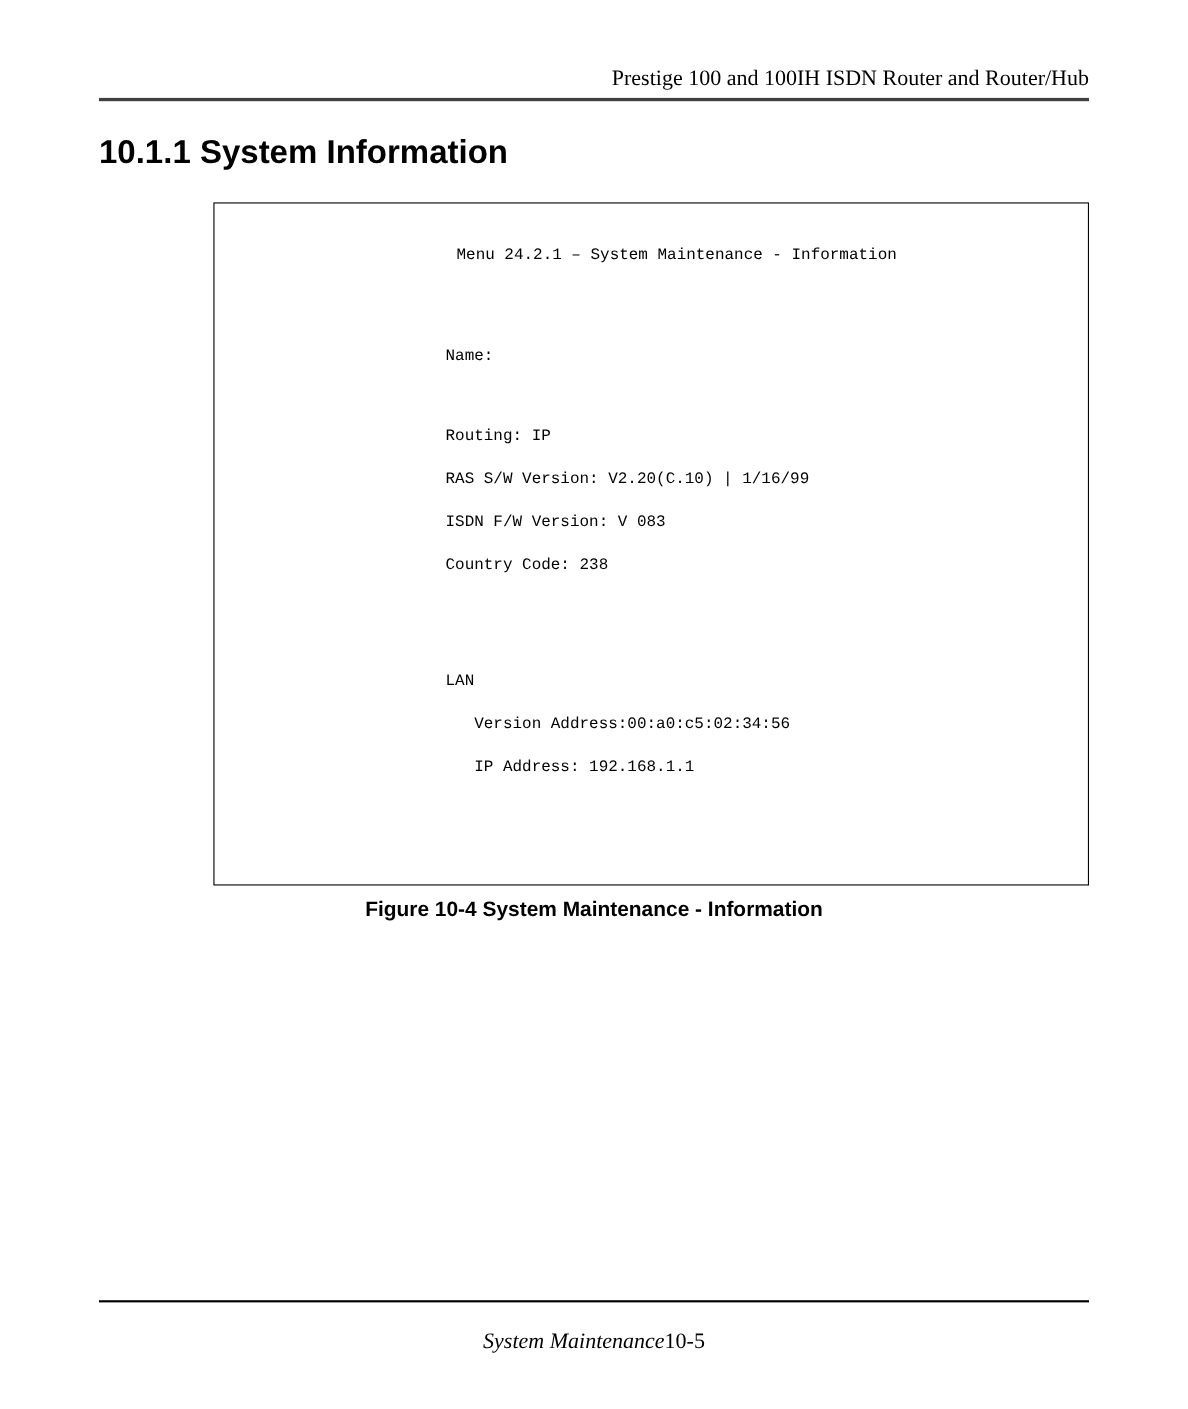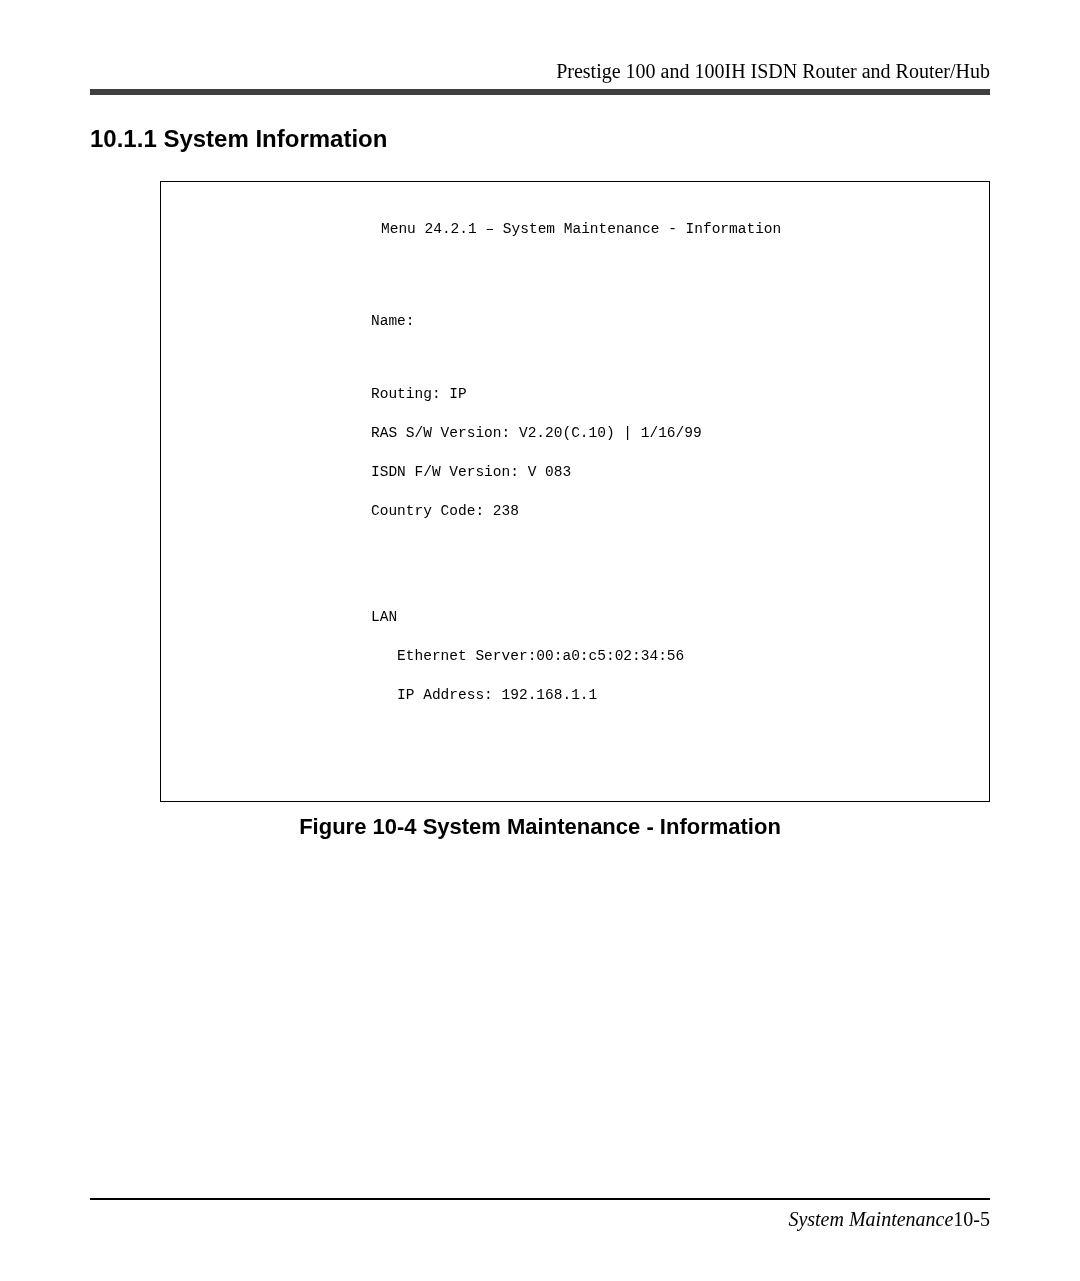--- a/index.html
+++ b/index.html
@@ -13,61 +13,61 @@
       color: #000;
       width: 1080px;
       height: 1281px;
       position: relative;
       padding: 60px 90px 50px 90px;
     }
     .header-area {
       text-align: right;
       font-size: 20px;
       padding-bottom: 6px;
-      border-bottom: 6px solid #404040;
+      border-bottom: 3px solid #404040;
       margin-bottom: 30px;
     }
     .section-heading {
       font-family: Arial, Helvetica, sans-serif;
       font-weight: bold;
-      font-size: 24px;
+      font-size: 30px;
       margin-bottom: 28px;
     }
     .terminal-box {
       border: 1.5px solid #000;
-      margin-left: 70px;
+      margin-left: 104px;
       margin-right: 0;
       padding: 18px 10px 22px 10px;
       font-family: "Courier New", Courier, monospace;
       font-size: 14.5px;
       line-height: 1.35;
       white-space: pre;
     }
     .terminal-inner {
       padding-left: 200px;
     }
     .menu-title-line {
       padding-left: 210px;
     }
     .figure-caption {
       font-family: Arial, Helvetica, sans-serif;
       font-weight: bold;
-      font-size: 22px;
+      font-size: 19px;
       text-align: center;
       margin-top: 12px;
     }
     .footer {
       position: absolute;
       bottom: 50px;
       left: 90px;
       right: 90px;
       border-top: 2px solid #000;
-      padding-top: 8px;
+      padding-top: 24px;
       display: flex;
-      justify-content: flex-end;
+      justify-content: center;
       font-size: 20px;
     }
     .footer-left {
       font-style: italic;
     }
     .footer-right {
       font-style: normal;
     }
     .blank-line { height: 14px; }
   </style>
@@ -88,21 +88,21 @@
 <div class="terminal-inner">
 <div>Name:</div>
 <div class="blank-line"></div>
 <div>Routing: IP</div>
 <div>RAS S/W Version: V2.20(C.10) | 1/16/99</div>
 <div>ISDN F/W Version: V 083</div>
 <div>Country Code: 238</div>
 <div class="blank-line"></div>
 <div class="blank-line"></div>
 <div>LAN</div>
-<div>   Ethernet Server:00:a0:c5:02:34:56</div>
+<div>   Version Address:00:a0:c5:02:34:56</div>
 <div>   IP Address: 192.168.1.1</div>
 <div class="blank-line"></div>
 </div>
 </div>
 
 <div class="figure-caption">
   <span>Figure 10-4 System Maintenance - Information</span>
 </div>
 
 <div class="footer">

